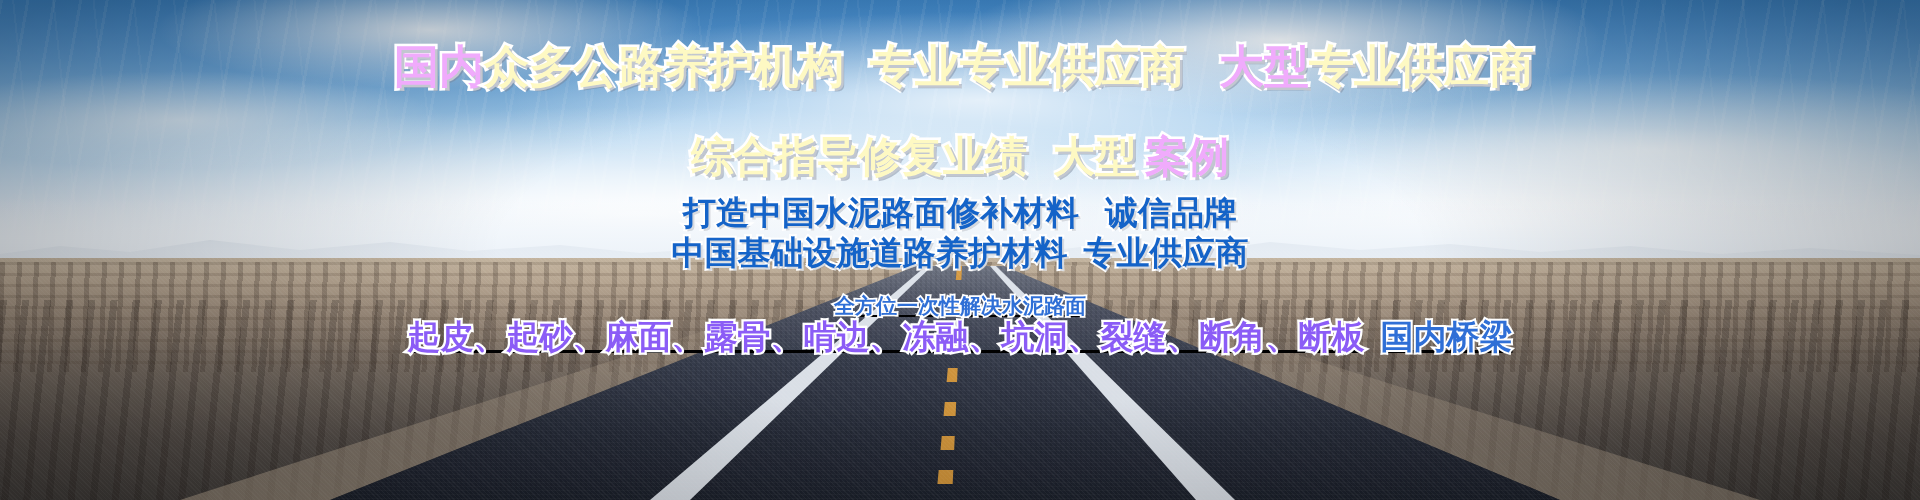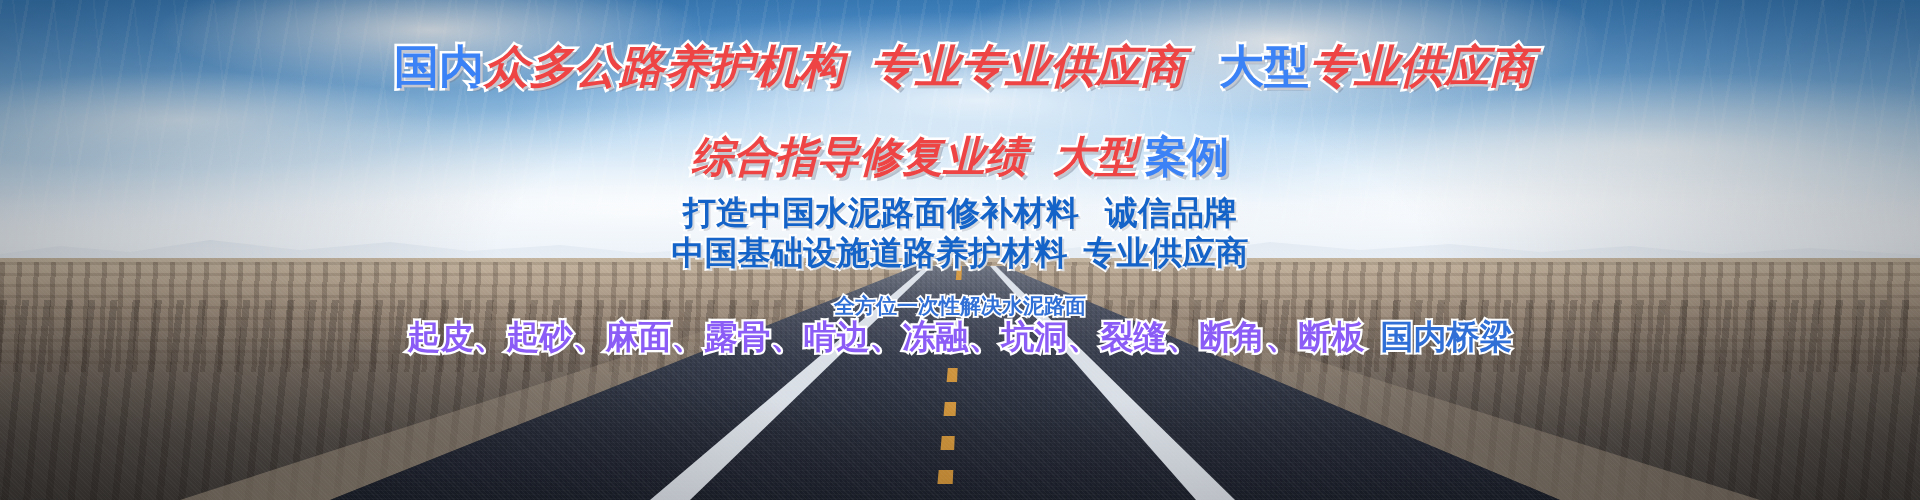--- a/index.html
+++ b/index.html
@@ -123,28 +123,27 @@
     font-size:45px;line-height:1;font-weight:bold;letter-spacing:0px;
     white-space:nowrap;
   }
   .hl2{
     position:absolute;left:0;top:104px;width:1920px;text-align:center;
     font-size:42px;line-height:1;font-weight:bold;
     white-space:nowrap;
     margin-top:32px;
   }
   .blue{
-    color:#ef4444;
+    color:#fef9c3;
     -webkit-text-stroke:5px #ffffff;
     paint-order:stroke fill;
     text-shadow:3px 3px 0 rgba(120,130,150,.45);
-    font-style:italic;
   }
   .orange{
-    color:#3b82f6;
+    color:#f0abfc;
     -webkit-text-stroke:5px #ffffff;
     paint-order:stroke fill;
     text-shadow:3px 3px 0 rgba(120,130,150,.45);
     padding-left:8px;
   }
   .gap{display:inline-block;width:26px;}
   .gap-s{display:inline-block;width:16px;}
 
   .mid{
     position:absolute;left:0;width:1920px;text-align:center;
@@ -154,21 +153,21 @@
   .mid2{top:236px;}
   .mblue{
     color:#1463c8;
     -webkit-text-stroke:4px #ffffff;
     paint-order:stroke fill;
     text-shadow:2px 2px 0 rgba(140,148,162,.35);
   }
 
   .bot{
     position:absolute;left:0;width:1920px;text-align:center;
-    font-weight:bold;white-space:nowrap;
+    font-weight:bold;white-space:nowrap;text-decoration:underline;
   }
   .bot1{top:295px;font-size:21px;line-height:1;}
   .bot2{top:320px;font-size:33px;line-height:1;}
   .bot3{top:361px;font-size:20px;line-height:1;}
   .bblue{
     color:#2f6fd6;
     -webkit-text-stroke:4px #ffffff;
     paint-order:stroke fill;
   }
   .bblue-s{

